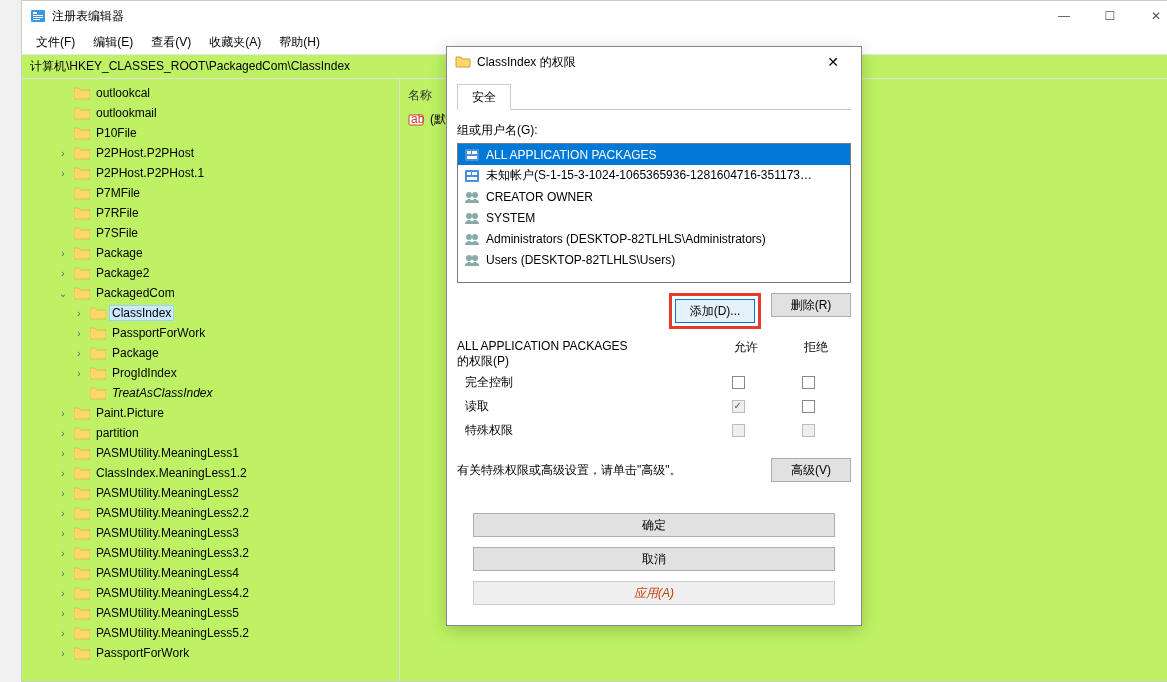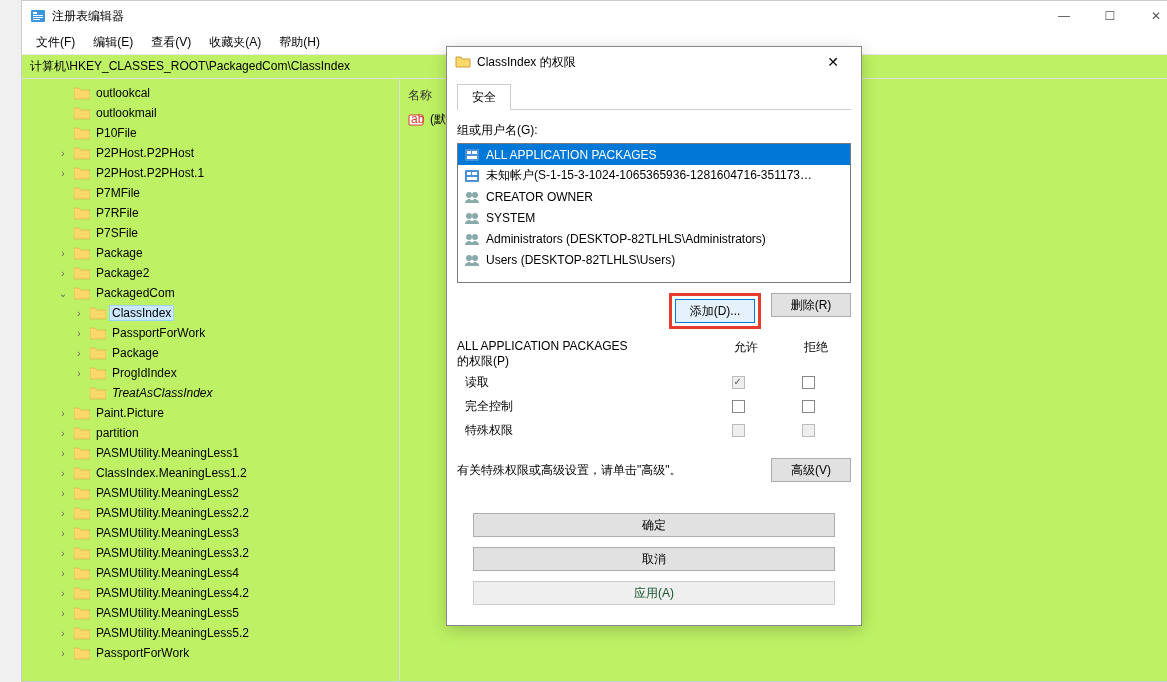--- a/index.html
+++ b/index.html
@@ -48,21 +48,21 @@
 .perm-header .col { width:70px; text-align:center; }
 .perm-row { display:flex; align-items:center; height:24px; padding:0 8px; }
 .perm-row .pl { flex:1; }
 .perm-row .col { width:70px; display:flex; justify-content:center; }
 .cb { width:13px; height:13px; border:1px solid #888; background:#fff; display:inline-block; }
 .cb.checked::after { content:"✓"; font-size:10px; position:relative; top:-3px; left:1px; color:#555; }
 .cb.disabled { background:#eee; border-color:#bbb; }
 .adv-row { display:flex; align-items:center; gap:10px; margin-top:16px; }
 .adv-row .txt { flex:1; }
 .dlg-footer { display:flex; justify-content:flex-end; gap:10px; padding:10px 16px; margin-top:auto;flex-direction:column; }
-.dlg-footer .btn.disabled { color:#14532d; border-color:#ccc; background:#efefef; }
+.dlg-footer .btn.disabled { color:#c2410c; border-color:#ccc; background:#efefef;font-style:italic; }
 </style>
 </head>
 <body>
 
 <div class="main-window">
   <div class="titlebar">
     <svg class="app-icon" viewBox="0 0 16 16">
         <rect x="1" y="2" width="14" height="12" fill="#3a96dd" rx="1"></rect>
         <rect x="3" y="4" width="4" height="2" fill="#fff"></rect>
         <rect x="3" y="7" width="10" height="1" fill="#fff"></rect>
@@ -381,32 +381,32 @@
     <div class="perm-header">
       <div class="pl">
         <div>ALL APPLICATION PACKAGES</div>
         <div>的权限(P)</div>
       </div>
       <div class="col">允许</div>
       <div class="col">拒绝</div>
     </div>
     <div id="perms">
         <div class="perm-row">
+          <span class="pl">完全控制</span>
+          <span class="col">
+            <span class="cb"></span>
+          </span>
+          <span class="col">
+            <span class="cb"></span>
+          </span>
+        </div>
+        <div class="perm-row">
           <span class="pl">读取</span>
           <span class="col">
             <span class="cb checked disabled"></span>
-          </span>
-          <span class="col">
-            <span class="cb"></span>
-          </span>
-        </div>
-        <div class="perm-row">
-          <span class="pl">完全控制</span>
-          <span class="col">
-            <span class="cb"></span>
           </span>
           <span class="col">
             <span class="cb"></span>
           </span>
         </div>
         <div class="perm-row">
           <span class="pl">特殊权限</span>
           <span class="col">
             <span class="cb disabled"></span>
           </span>

